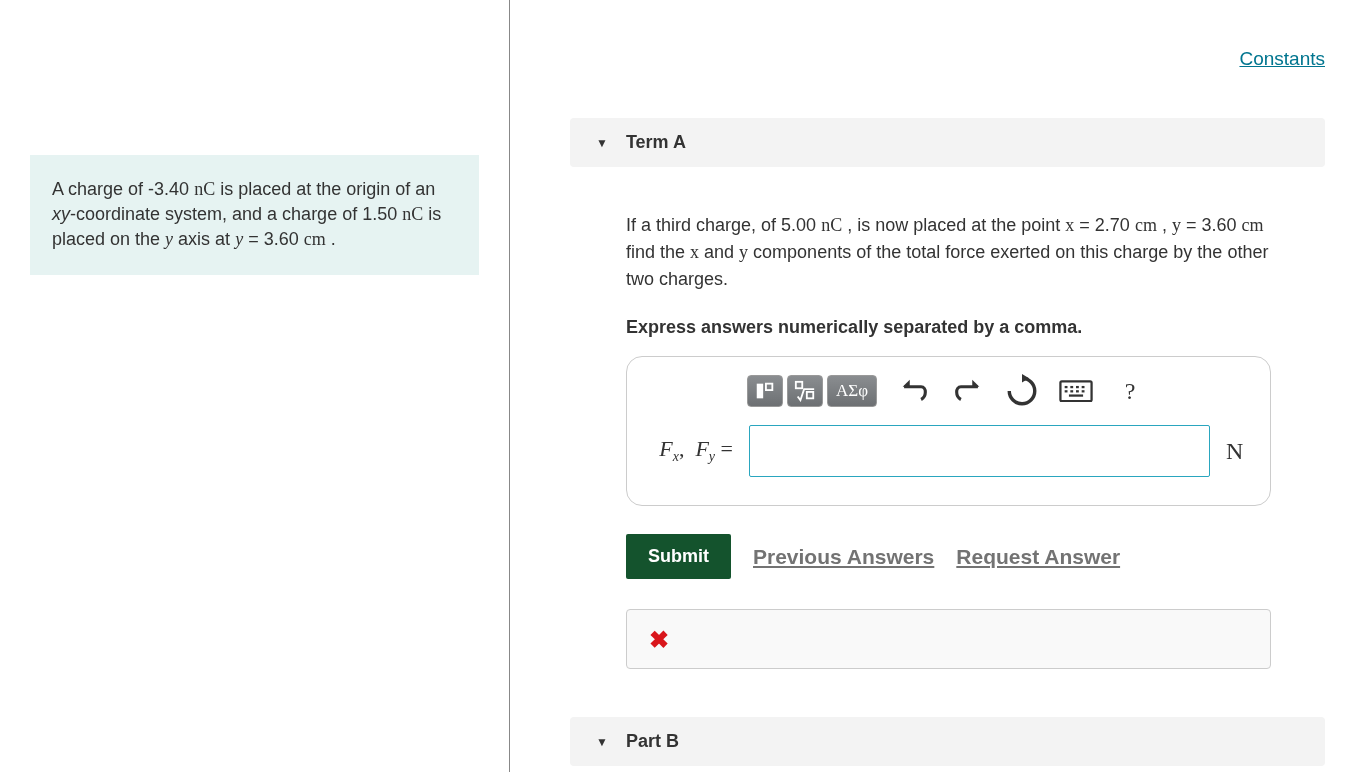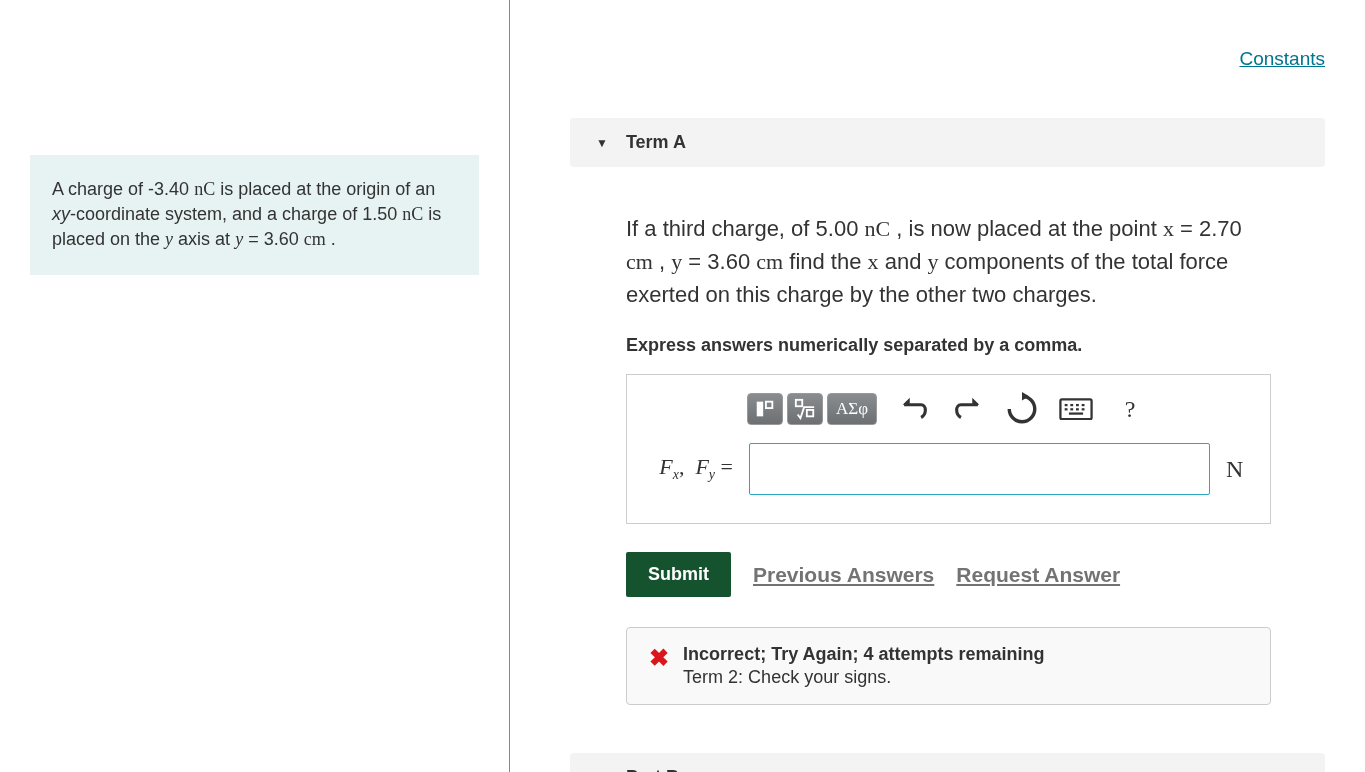--- a/index.html
+++ b/index.html
@@ -58,32 +58,32 @@
     color: #333;
   }
   .part-header .label {
     font-weight: bold;
     font-size: 18px;
   }
   .part-body {
     padding: 20px 54px 0 56px;
   }
   .question-text {
-    font-size: 22px;
+    font-size: 18px;
     line-height: 1.5;
     margin: 25px 0 10px 0;
   }
   .instruction {
     font-weight: bold;
     font-size: 18px;
     margin: 24px 0 18px 0;
   }
   .answer-panel {
     border: 1px solid #ccc;
-    border-radius: 0;
+    border-radius: 16px;
     padding: 18px 20px 28px 20px;
     margin-top: 10px;
   }
   .toolbar {
     display: flex;
     align-items: center;
     gap: 20px;
     padding-left: 100px;
     margin-bottom: 18px;
   }
@@ -285,24 +285,20 @@
       </div>
 
       <div class="action-row">
         <button class="submit-btn">Submit</button>
         <span class="link-txt">Previous Answers</span>
         <span class="link-txt">Request Answer</span>
       </div>
 
       <div class="feedback-box">
         <div class="feedback-x">✖</div>
-        <div class="feedback-text">
-          <div class="line1">Incorrect; Try Again; 4 attempts remaining</div>
-          <div class="line2">Term 2: Check your signs.</div>
-        </div>
       </div>
     </div>
 
     <div class="part-b-gap"></div>
 
     <div class="part-header">
       <span class="triangle">▼</span>
       <span class="label">Part B</span>
     </div>
   </div>

